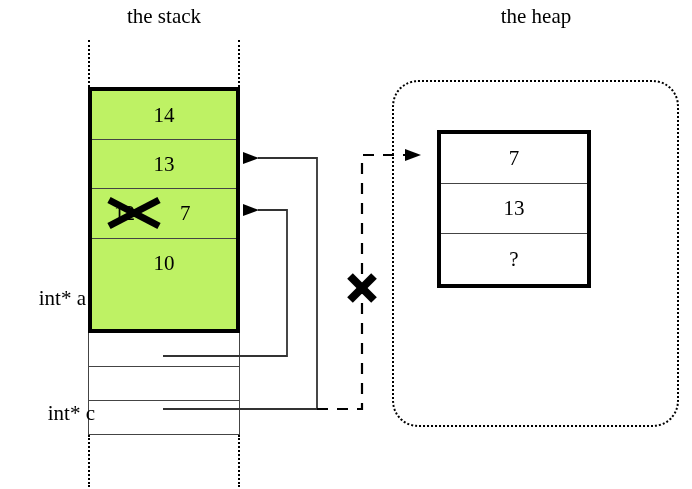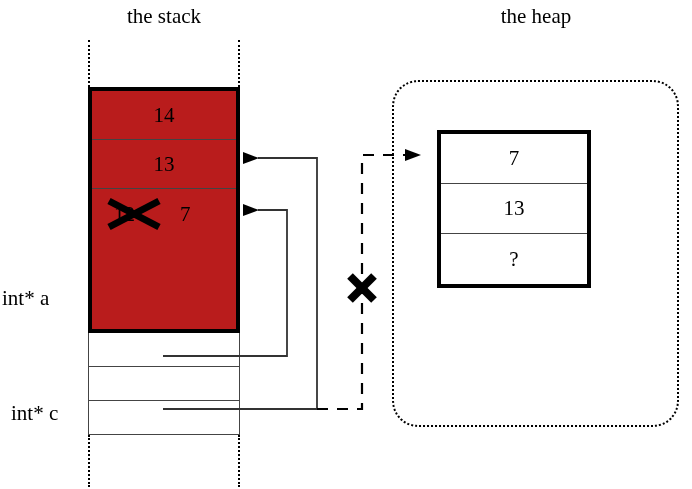--- a/index.html
+++ b/index.html
@@ -47,21 +47,21 @@
 
   
   #stack-array {
     position: absolute;
     left: 88px;
     top: 87px;
     width: 152px;
     height: 246px;
     border: 4px solid #000;
     box-sizing: border-box;
-    background: #b91c1c;
+    background: #bef264;
   }
   #stack-array .cell {
     position: relative;
     height: 49.2px;
     box-sizing: border-box;
     border-bottom: 1.5px solid #444;
     display: flex;
     align-items: center;
     justify-content: center;
     font-size: 21px;
@@ -88,21 +88,21 @@
   #ptr-box .pcell:last-child { border-bottom: none; }
 
   
   .var-label {
     position: absolute;
     left: 2px;
     width: 84px;
     font-size: 21px;
     line-height: 1;
     white-space: nowrap;
-    text-align: left;
+    text-align: right;
   }
 
   
   #heap-block {
     position: absolute;
     left: 437px;
     top: 130px;
     width: 154px;
     height: 158px;
     border: 4px solid #000;
@@ -181,20 +181,23 @@
     </div>
     <div class="cell">
       <span class="struck-wrap">
         <span class="old-val">12</span>
         <svg class="strike-x" viewBox="0 0 56 34">
           <line x1="3" y1="4" x2="53" y2="30" stroke="#000" stroke-width="7"></line>
           <line x1="53" y1="4" x2="3" y2="30" stroke="#000" stroke-width="7"></line>
         </svg>
         <span class="new-val">7</span>
       </span>
+    </div>
+    <div class="cell">
+      <span>10</span>
     </div>
   </div>
 
   <div id="ptr-box">
     <div class="pcell"></div>
     <div class="pcell"></div>
     <div class="pcell"></div>
   </div>
 
   <div class="var-label" style="top:288px;">int* a</div>

